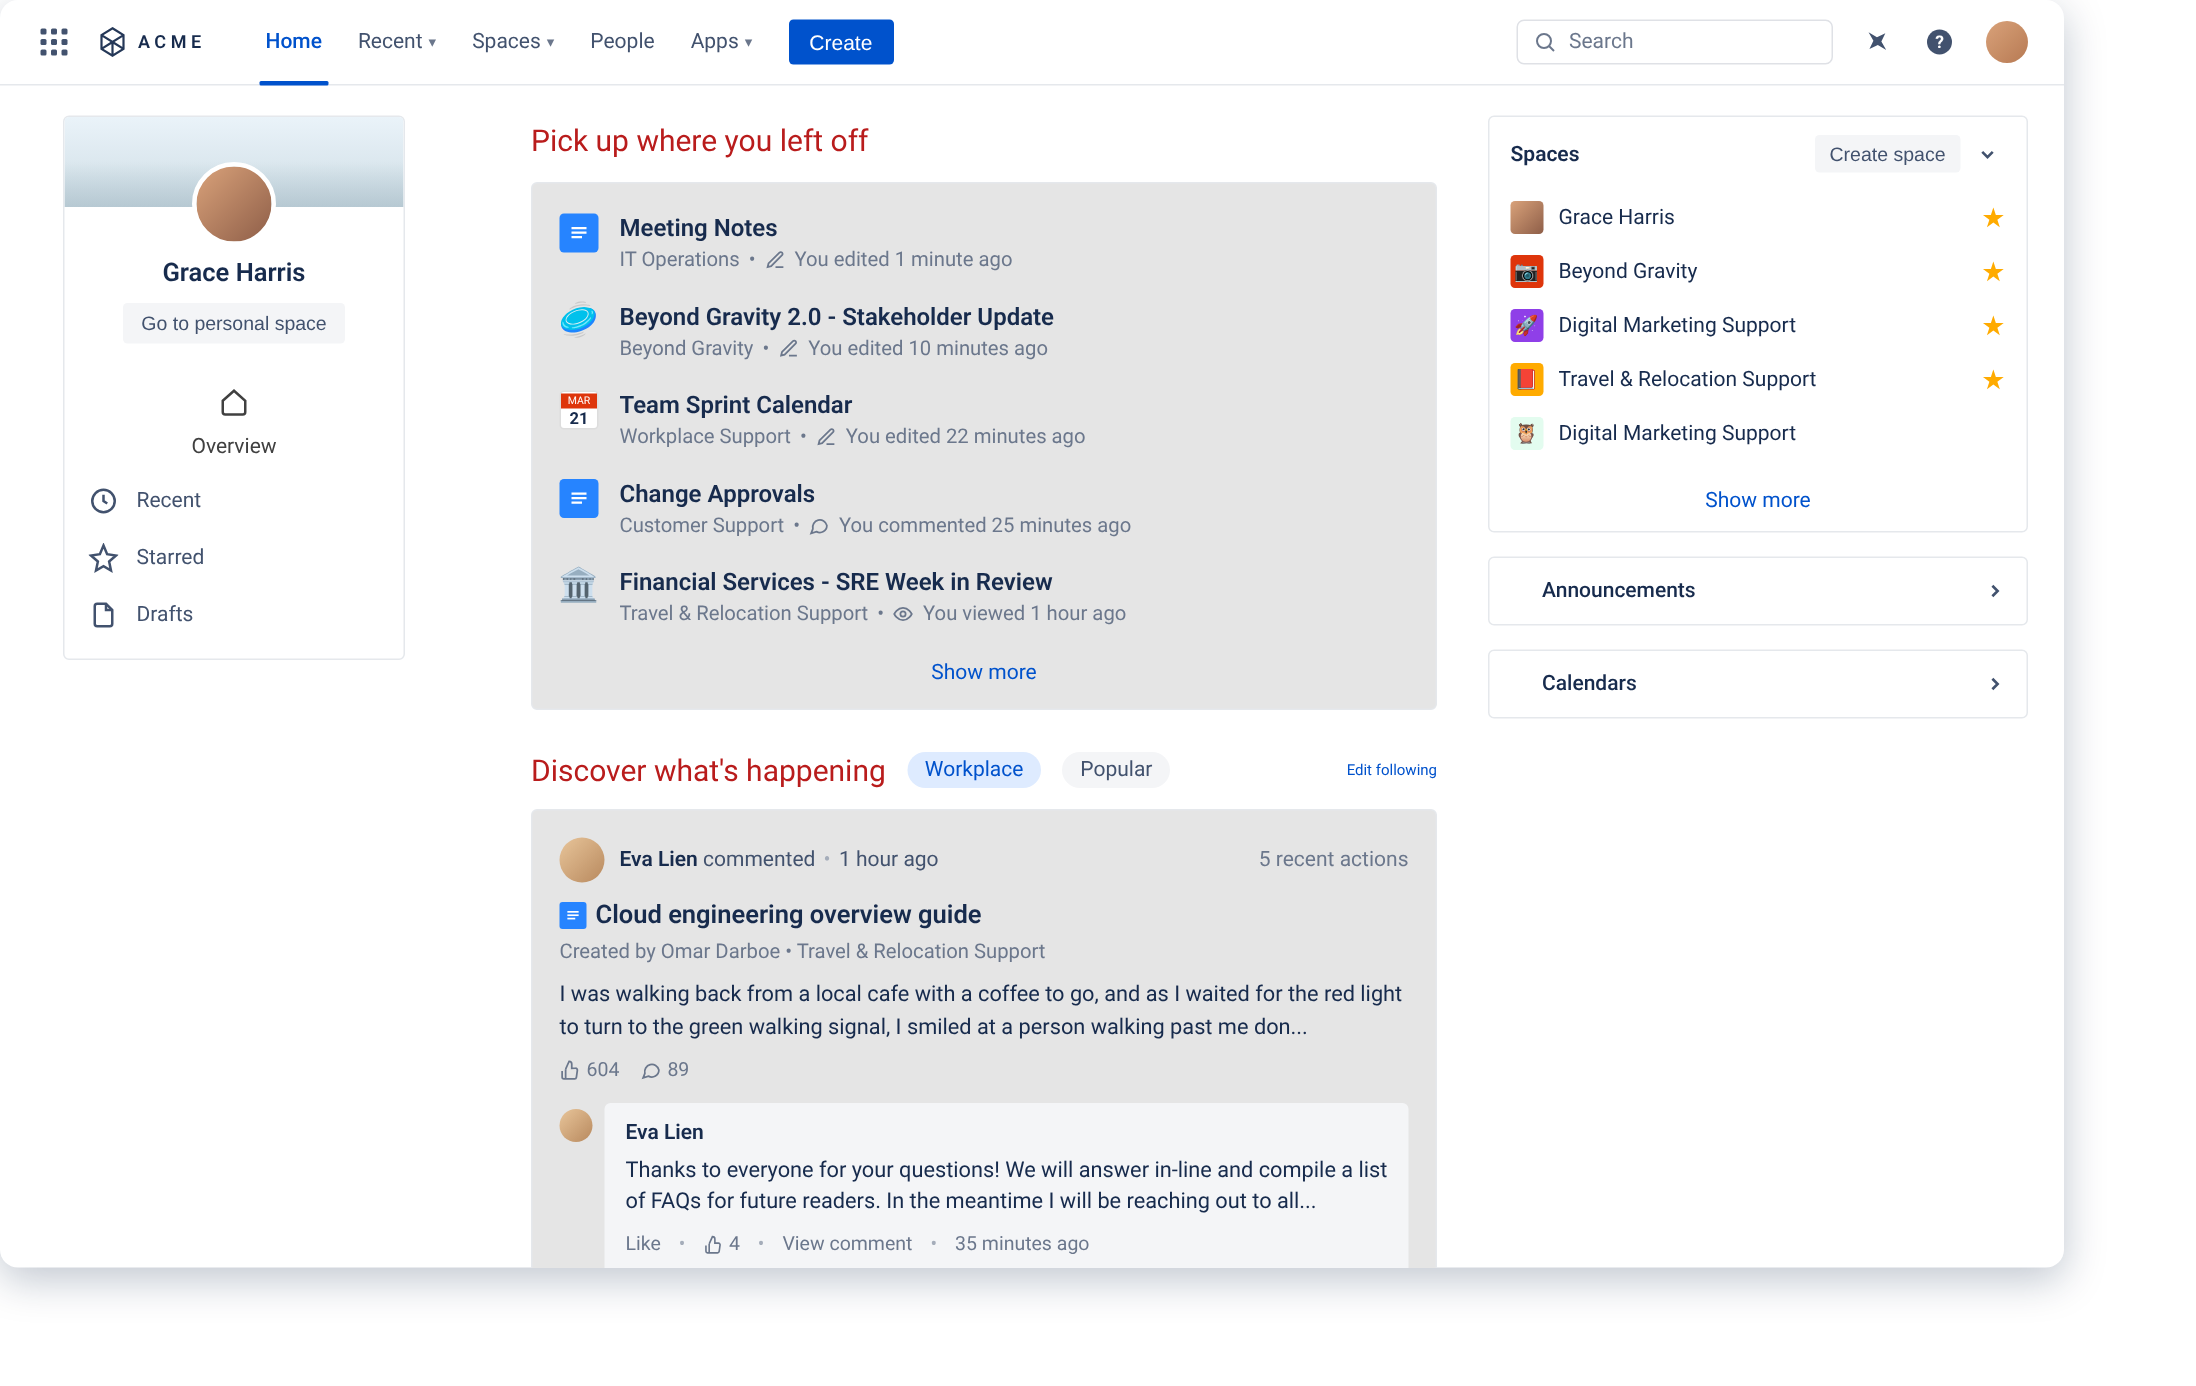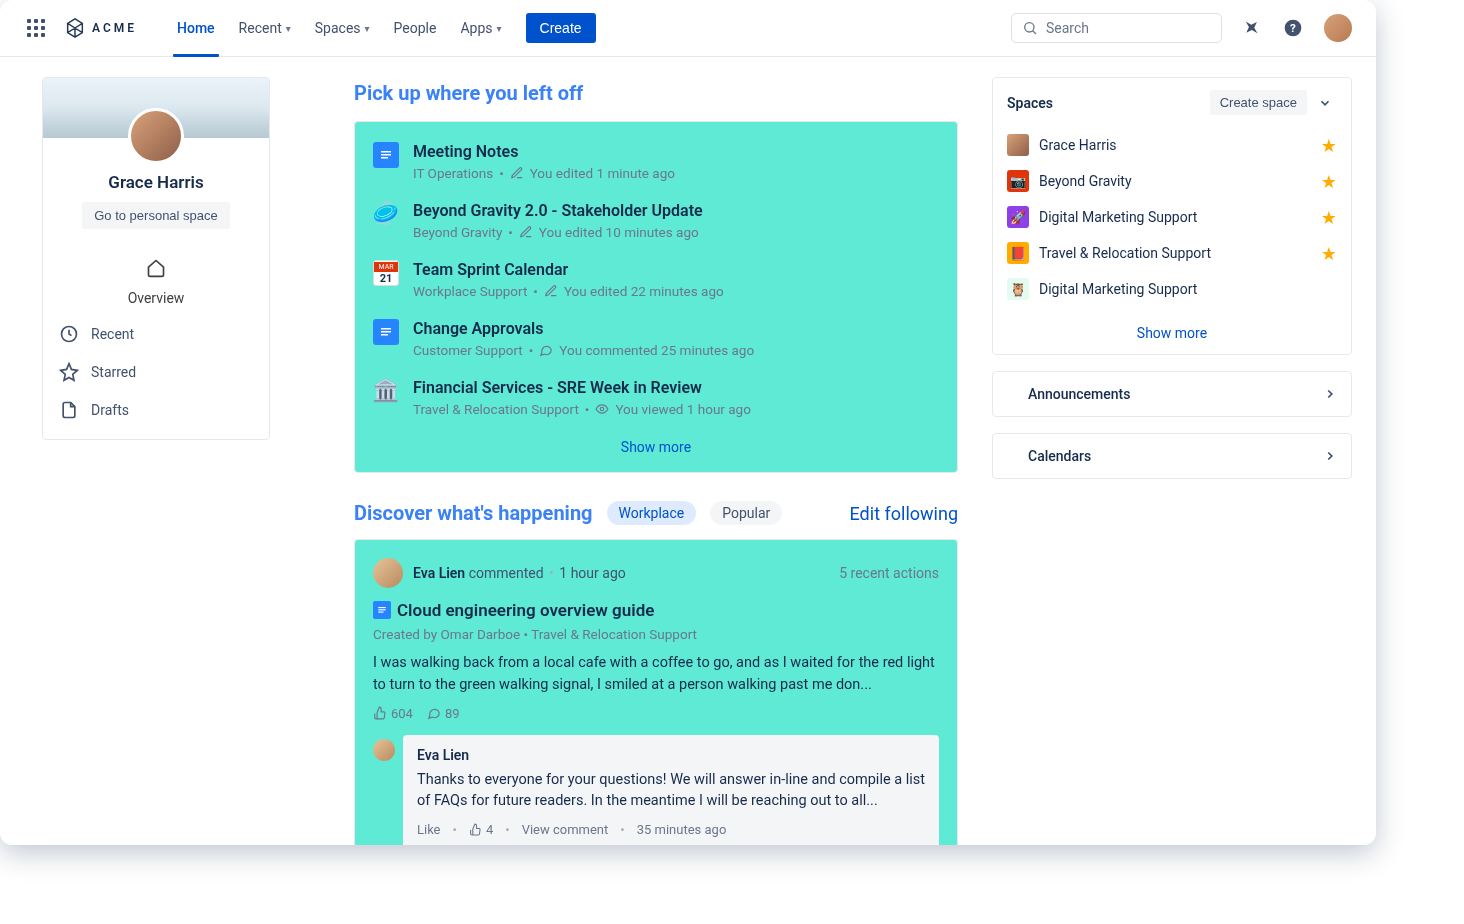--- a/index.html
+++ b/index.html
@@ -151,46 +151,46 @@
     padding:9px 16px;
     font-size:14px;
     color:#42526E;
     cursor:pointer;
   }
   .side-item.active { color:#404040;flex-direction:column; }
   .side-icon { width:20px; height:20px; display:flex; align-items:center; justify-content:center;}
 
   
   .main { overflow-y:auto; padding-right:4px;}
-  .section-title { font-size:20px; font-weight:700; color:#3b82f6; margin:4px 0 16px 0;}
+  .section-title { font-size:20px; font-weight:400; color:#b91c1c; margin:4px 0 16px 0;}
   .card {
     border:1px solid #E5E8EC;
     border-radius:4px;
-    background:#5eead4;
+    background:#e5e5e5;
     padding: 10px 18px;
     margin-bottom:28px;
   }
   .recent-item { display:flex; gap:14px; padding:10px 0; align-items:flex-start;}
   .recent-icon { width:26px; height:26px; border-radius:3px; display:flex; align-items:center; justify-content:center; font-size:16px;}
   .doc-icon { background:#2684FF; border-radius:3px;}
   .doc-icon svg { width:16px; height:16px;}
   .emoji-icon { font-size:22px; line-height:1;}
   .recent-body { flex:1;}
   .recent-title { font-size:16px; font-weight:600; color:#172B4D; margin-bottom:4px;}
   .recent-meta { font-size:13.5px; color:#6B778C; display:flex; align-items:center; gap:6px;}
   .recent-meta svg { width:14px; height:14px;}
   .show-more { text-align:center; padding:10px 0 6px 0;}
   .show-more a { color:#0052CC; font-size:14px; text-decoration:none; cursor:pointer;}
 
   .discover-header { display:flex; align-items:center; gap:14px; margin-bottom:14px;}
   .pill { padding:4px 12px; border-radius:12px; font-size:14px; cursor:pointer;}
   .pill.following { background:#DEEBFF; color:#0052CC;}
   .pill.popular { background:#F4F5F7; color:#42526E;}
   .discover-spacer { flex:1;}
-  .edit-following { color:#0052CC; font-size:18px; cursor:pointer;}
+  .edit-following { color:#0052CC; font-size:10px; cursor:pointer;}
 
   .feed-card { padding:18px;}
   .feed-head { display:flex; align-items:center; gap:10px; margin-bottom:12px;}
   .feed-avatar { width:30px; height:30px; border-radius:50%; background:linear-gradient(135deg,#e8c59a,#b8895e);}
   .feed-head-text { font-size:14px; color:#42526E;}
   .feed-head-text strong { color:#172B4D; font-weight:600;}
   .feed-recent-count { font-size:14px; color:#6B778C; margin-left:auto;}
   .feed-title-row { display:flex; align-items:center; gap:6px; margin-bottom:6px;}
   .feed-doc-icon { width:18px; height:18px; background:#2684FF; border-radius:2px; display:flex; align-items:center; justify-content:center;}
   .feed-doc-icon svg{width:12px;height:12px;}

